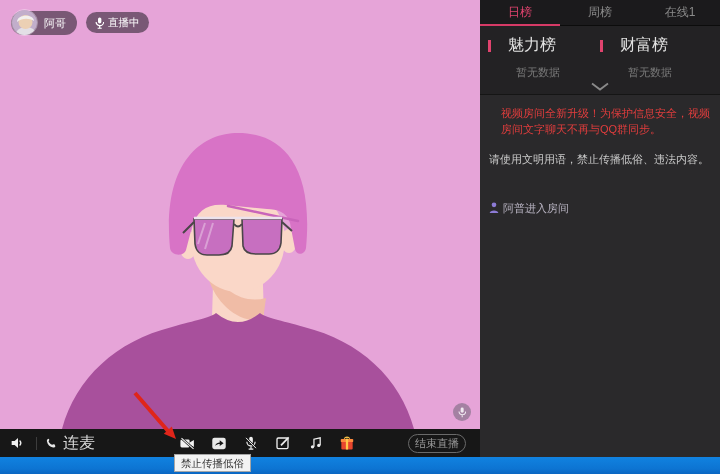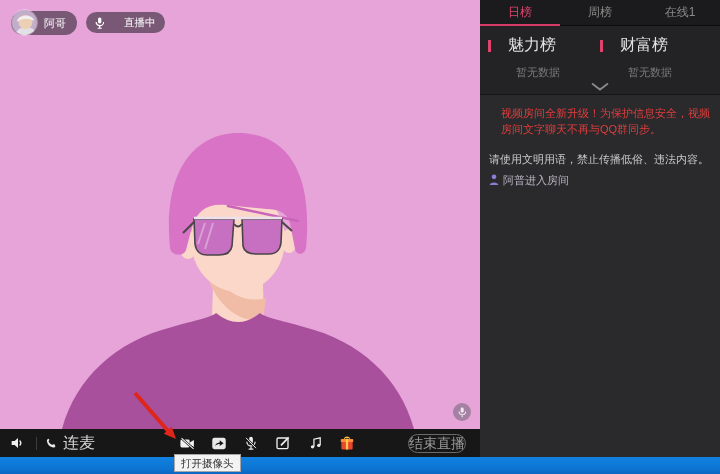--- a/index.html
+++ b/index.html
@@ -10,38 +10,38 @@
   
   .video-area { position:absolute; left:0; top:0; width:480px; height:473px; background:#e6a4d8; overflow:hidden; }
   .video-area svg.illu { position:absolute; left:0; top:0; }
 
   .streamer-chip { position:absolute; left:11px; top:9px; height:27px; display:flex; align-items:center; z-index:5; }
   .name-pill { background:rgba(22,20,26,.52); border-radius:13px; height:24px; line-height:24px;
     padding:0 11px 0 33px; margin-left:-27px; color:#fff; font-size:11px; white-space:nowrap; }
   .avatar { width:27px; height:27px; border-radius:50%; overflow:hidden; position:relative; z-index:2;
     border:1px solid rgba(255,255,255,.35); flex:0 0 27px; }
   .live-badge { position:absolute; left:86px; top:12px; height:21px; border-radius:11px;
-    background:rgba(22,20,26,.52); display:flex; align-items:center; gap:20px; padding:0 9px;
+    background:rgba(22,20,26,.52); display:flex; align-items:center; gap:4px; padding:0 9px;
     color:#fff; font-size:10.5px; z-index:5; white-space:nowrap; }
 
   .mic-bubble { position:absolute; left:453px; top:403px; width:18px; height:18px; border-radius:50%;
     background:rgba(110,100,118,.55); display:flex; align-items:center; justify-content:center; z-index:5; }
 
   
   .toolbar { position:absolute; left:0; top:429px; width:480px; height:28px; background:#171717;
     display:flex; align-items:center; z-index:6; }
   .tb-btn { background:none; border:none; display:flex; align-items:center; justify-content:center;
     width:22px; height:24px; cursor:pointer; padding:0; }
   .tb-left { display:flex; align-items:center; gap:8px; padding-left:6px; }
   .tb-divider { width:1px; height:13px; background:#3d3d3d; }
   .connect-mic { display:flex; align-items:center; gap:5px; background:none; border:none; color:#d9d9d9;
     font-size:16px; cursor:pointer; }
   .tb-center { position:absolute; left:176px; top:2px; display:flex; align-items:center; gap:10px; }
   .end-live-btn { position:absolute; left:408px; top:5px; width:58px; height:19px; border:1px solid #6a6a6a;
-    border-radius:10px; background:none; color:#9a9a9a; font-size:14px; display:flex;
+    border-radius:10px; background:none; color:#9a9a9a; font-size:11px; display:flex;
     align-items:center; justify-content:center; cursor:pointer; }
 
   
   .anno-arrow { position:absolute; left:122px; top:386px; z-index:9; pointer-events:none; }
 
   
   .tooltip { position:absolute; left:174px; top:454px; height:18px; background:#f3f3f3;
     border:1px solid #a6a6a6; color:#333; font-size:10.5px; line-height:16px; padding:0 6px;
     z-index:12; white-space:nowrap; }
 
@@ -58,21 +58,21 @@
     display:flex; padding:9px 0 0 8px; }
   .rank-col { width:112px; }
   .rank-title { display:flex; align-items:center; gap:17px; color:#e2e2e2; font-size:16px; }
   .rank-bar { width:3px; height:12px; background:#e0436e; }
   .rank-empty { margin-top:9px; text-align:center; color:#797979; font-size:11px; width:100px; }
   .rank-collapse { position:absolute; left:50%; bottom:1px; transform:translateX(-50%); background:none;
     border:none; cursor:pointer; padding:0; height:14px; display:flex; align-items:center; }
 
   .messages { flex:1 1 auto; padding:10px 9px 0 9px; font-size:11px; line-height:16px; overflow:hidden; }
   .notice-red { color:#e23d3d; margin-bottom:14px;margin-left:12px; }
-  .notice-gray { color:#cacaca; margin-bottom:5px; }
+  .notice-gray { color:#cacaca; margin-bottom:33px; }
   .event-row { color:#b7b2c0; display:flex; align-items:center; }
   .event-row .ev-icon { margin-right:4px; display:flex; }
   .event-user { }
 
   .chat-bar { flex:0 0 30px; display:flex; align-items:center; padding:0 4px 6px 8px; gap:5px; }
   .input-wrap { position:relative; flex:1; height:21px; }
   .chat-input { width:100%; height:21px; background:#121212; border:none; border-radius:4px; color:#ddd;
     font-size:11px; padding:0 24px 0 8px; outline:none; }
   .emoji-btn { position:absolute; right:3px; top:2px; width:17px; height:17px; background:none; border:none;
     padding:0; cursor:pointer; display:flex; }
@@ -207,21 +207,21 @@
     </div>
 
     <button class="end-live-btn">结束直播</button>
   </div>
 
   <svg class="anno-arrow" width="70" height="60" viewBox="0 0 70 60">
     <line x1="13" y1="7" x2="46" y2="45" stroke="#e0251a" stroke-width="4"></line>
     <polygon points="54,53 41.8,47.8 49.8,40.4" fill="#e0251a"></polygon>
   </svg>
 
-  <div class="tooltip">打开摄像头</div>
+  <div class="tooltip">禁止传播低俗</div>
 
   <div class="right-panel">
 
     <div class="tabs">
       <div class="tab active">日榜</div>
       <div class="tab">周榜</div>
       <div class="tab">在线1</div>
     </div>
 
     <div class="rankings">

